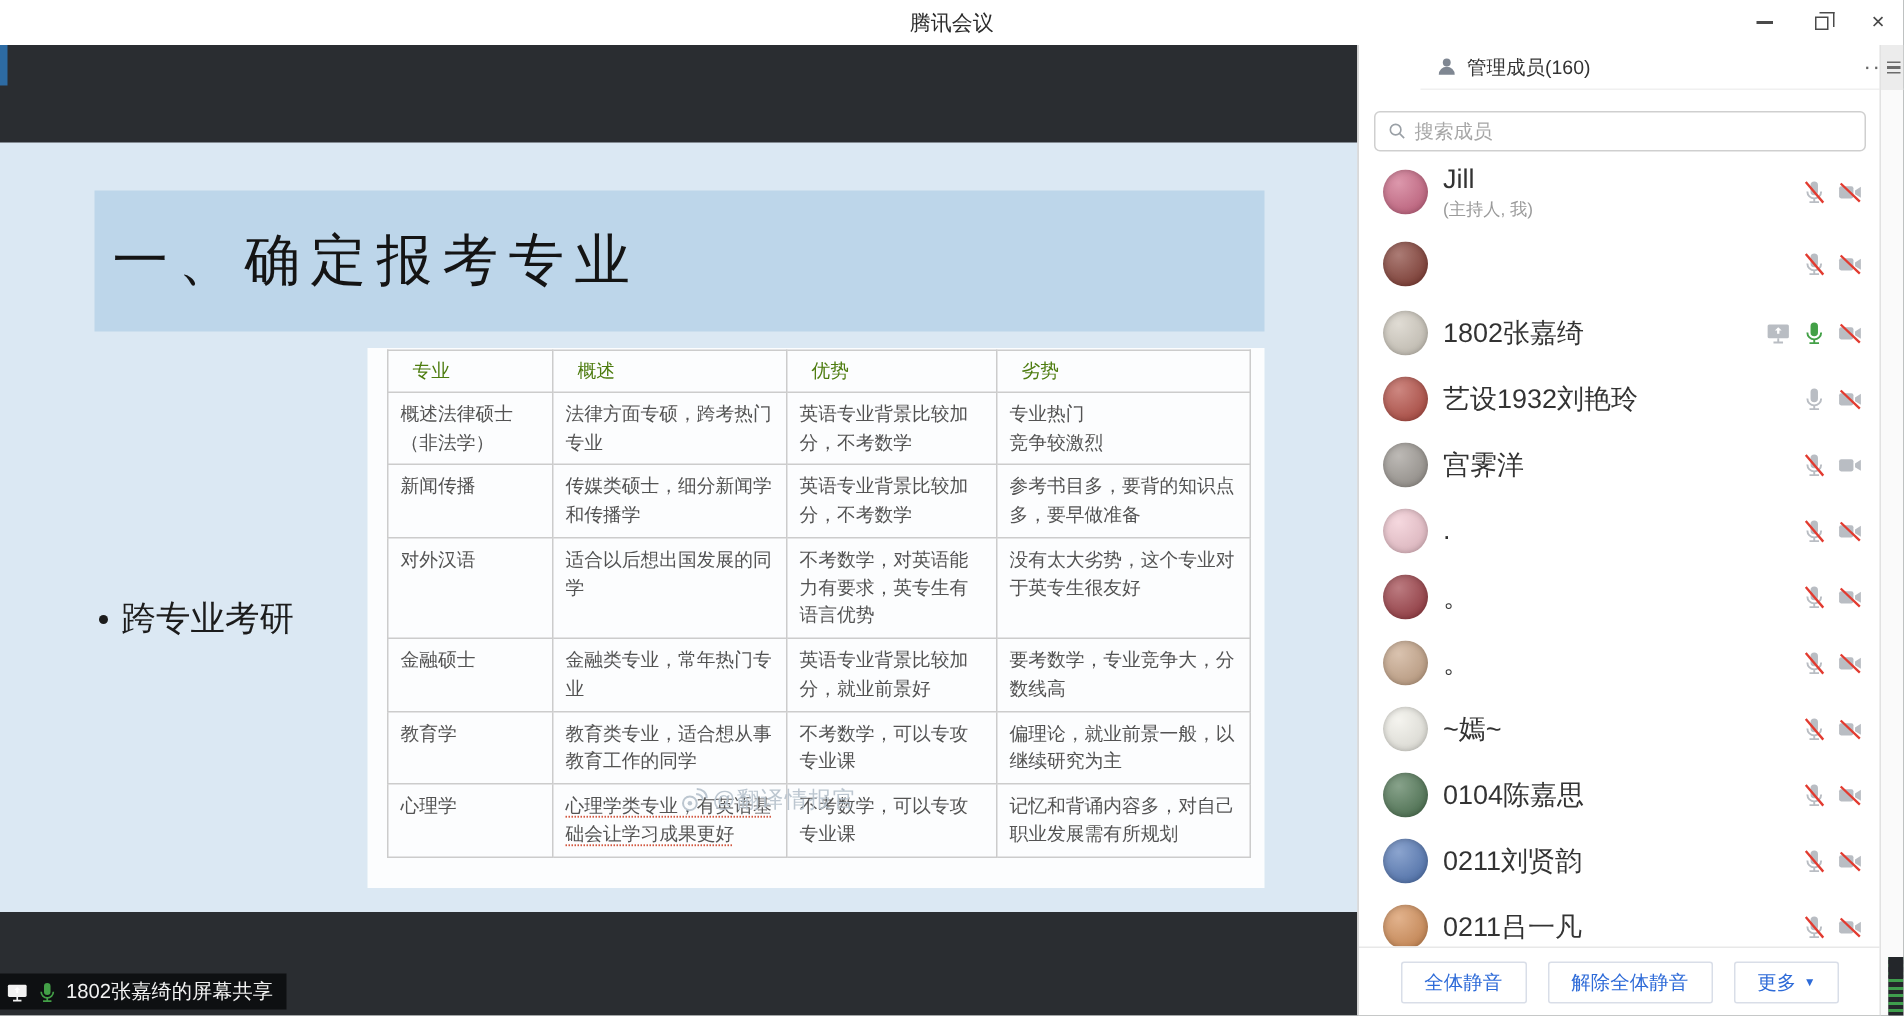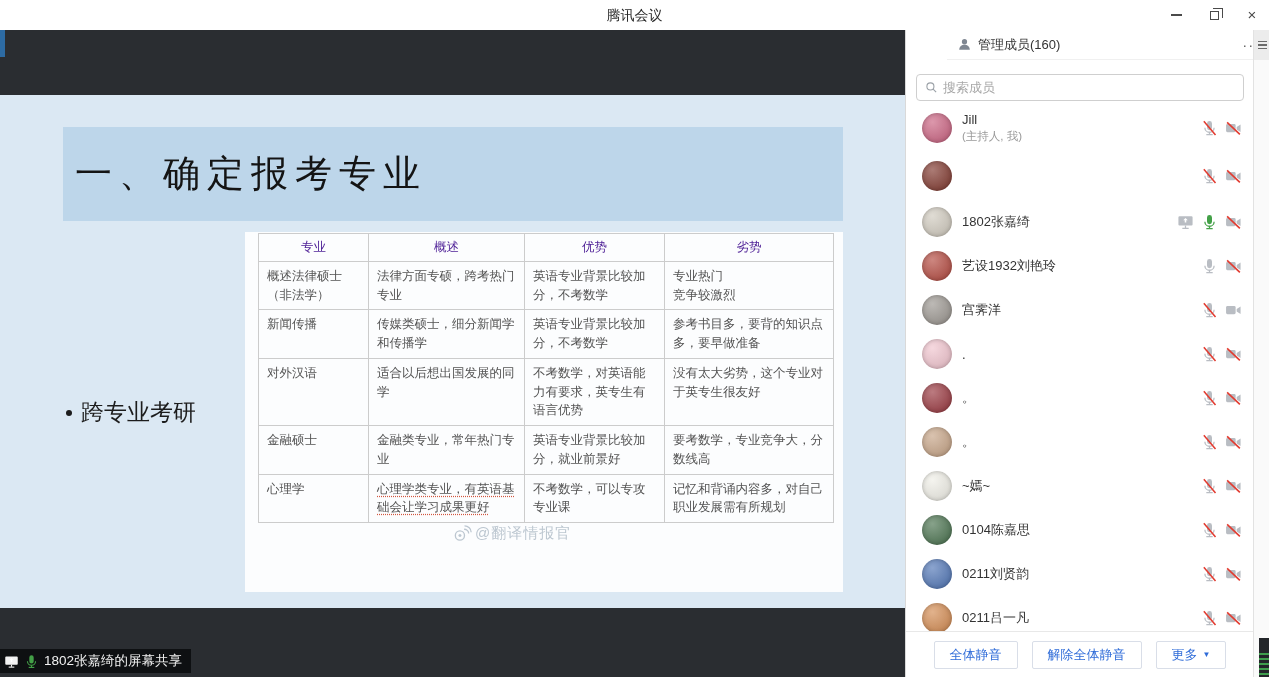--- a/index.html
+++ b/index.html
@@ -23,21 +23,21 @@
   .share-area{position:absolute; left:0; top:0; width:905px; height:647px; background:#2a2d31;}
   .blue-mark{position:absolute; left:0; top:0; width:5px; height:27px; background:#2d6ba3;}
   .slide{position:absolute; left:0; top:65px; width:905px; height:513px; background:#dbe8f3; overflow:hidden;}
   .banner{position:absolute; left:63px; top:32px; width:780px; height:94px; background:#bdd6ea; display:flex; align-items:center;}
   .banner-text{font-family:"Liberation Serif","DejaVu Serif",serif; font-size:37px; letter-spacing:7px; color:#141414; padding-left:12px;}
   .bullet-line{position:absolute; left:66px; top:302px; font-family:"Liberation Serif","DejaVu Serif",serif; font-size:23px; color:#1c1c1c; display:flex; align-items:center; gap:9px;}
   .bullet-dot{width:6px; height:6px; border-radius:50%; background:#1c1c1c;}
   .table-card{position:absolute; left:245px; top:137px; width:598px; height:360px; background:#fcfdfe; overflow:hidden;}
   .majors{border-collapse:collapse; margin-left:13px; margin-top:1px; table-layout:fixed; width:575px;}
   .majors th,.majors td{border:1px solid #cccccc; font-weight:400; text-align:left; vertical-align:top; font-size:12.5px; color:#535353; line-height:1.5; padding:5px 8px; white-space:pre-line;}
-  .majors th{padding:4px 4px; color:#4c1d95;text-align:center;}
+  .majors th{padding:4px 16px; color:#4d7c0f;}
   .majors col.c1{width:110px;} .majors col.c2{width:156px;} .majors col.c3{width:140px;} .majors col.c4{width:169px;}
   .u-dotted{ text-decoration:underline dotted #d2573f; text-underline-offset:3px;}
   .watermark{position:absolute; left:452px; top:428px; display:flex; align-items:center; gap:3px; color:#b9c4ce; font-size:15px; letter-spacing:1px; opacity:.95;}
   .watermark svg{width:20px; height:20px;}
   .share-pill{position:absolute; left:0; top:619px; height:24px; background:#0e1012; display:flex; align-items:center; gap:5px; padding:0 9px 0 4px; color:#f2f2f2; font-size:13.5px;}
   .share-pill svg{width:15px; height:15px;}
   
   .sidebar{position:absolute; left:905px; top:0; width:348px; height:647px; background:#ffffff; border-left:1px solid #d9d9d9;}
   .sb-header{position:absolute; left:0; top:0; width:348px; height:30px; display:flex; align-items:center; padding:0 10px; border-bottom:1px solid #f0f0f0;margin-left:41px;}
   .sb-header svg{width:15px; height:15px; margin-right:6px;}
@@ -47,21 +47,21 @@
   .sb-close{color:#555; font-size:14px; cursor:pointer;}
   .search-wrap{position:absolute; left:10px; top:34px; width:328px; height:27px; border:1px solid #cfcfcf; border-radius:4px; background:#fff; display:flex; align-items:center; padding:0 8px;margin-top:10px;}
   .search-wrap svg{width:13px; height:13px; margin-right:5px; flex:none;}
   .search-input{border:none; outline:none; flex:1; font-size:13px; color:#333; background:transparent;}
   .search-input::placeholder{color:#a6a6a6;}
   .plist{position:absolute; left:0; top:74px; width:348px; height:527px; overflow:hidden;}
   .p-row{position:relative; height:44px; cursor:pointer;}
   .p-row.two{height:48px;}
   .avatar{position:absolute; left:16px; top:50%; transform:translateY(-50%); width:30px; height:30px; border-radius:50%; box-shadow:inset 0 0 4px rgba(0,0,0,.25);}
   .p-text{position:absolute; left:56px; top:50%; transform:translateY(-50%); max-width:190px;}
-  .p-name{display:block; font-size:13px; color:#333; white-space:nowrap; overflow:hidden;}
+  .p-name{display:block; font-size:18px; color:#333; white-space:nowrap; overflow:hidden;}
   .p-sub{display:block; font-size:11.5px; color:#9a9a9a; margin-top:2px;}
   .row-icons{position:absolute; right:12px; top:50%; transform:translateY(-50%); display:flex; align-items:center; gap:7px;}
   .ricon{width:17px; height:17px;}
   .ricon svg{width:17px; height:17px; color:#b9bdc3; fill:#b9bdc3;}
   .ricon .slash{display:none;}
   .ricon.muted .slash{display:block;}
   .ricon.active svg{color:#43a047; fill:#43a047;}
   .sb-footer{position:absolute; left:0; top:601px; width:348px; height:46px; border-top:1px solid #e8e8e8; display:flex; align-items:center; justify-content:center; gap:14px; background:#fff;}
   .sb-btn{height:28px; padding:0 15px; background:#fff; border:1px solid #d9dee8; border-radius:2px; color:#2e6bd8; font-size:13px; cursor:pointer; display:flex; align-items:center; gap:5px; font-family:inherit;}
   .sb-btn .caret{font-size:8px; line-height:8px;}
@@ -144,20 +144,26 @@
                   <td>不考数学，对英语能力有要求，英专生有语言优势</td>
                   <td>没有太大劣势，这个专业对于英专生很友好</td>
                 </tr>
                 <tr>
                   <td>金融硕士</td>
                   <td>金融类专业，常年热门专业</td>
                   <td>英语专业背景比较加分，就业前景好</td>
                   <td>要考数学，专业竞争大，分数线高</td>
                 </tr>
                 <tr>
+                  <td>教育学</td>
+                  <td>教育类专业，适合想从事教育工作的同学</td>
+                  <td>不考数学，可以专攻专业课</td>
+                  <td>偏理论，就业前景一般，以继续研究为主</td>
+                </tr>
+                <tr>
                   <td>心理学</td>
                   <td class="u-dotted">心理学类专业，有英语基础会让学习成果更好</td>
                   <td>不考数学，可以专攻专业课</td>
                   <td>记忆和背诵内容多，对自己职业发展需有所规划</td>
                 </tr>
               </tbody>
           </table>
         </div>
 
         <div class="watermark">

